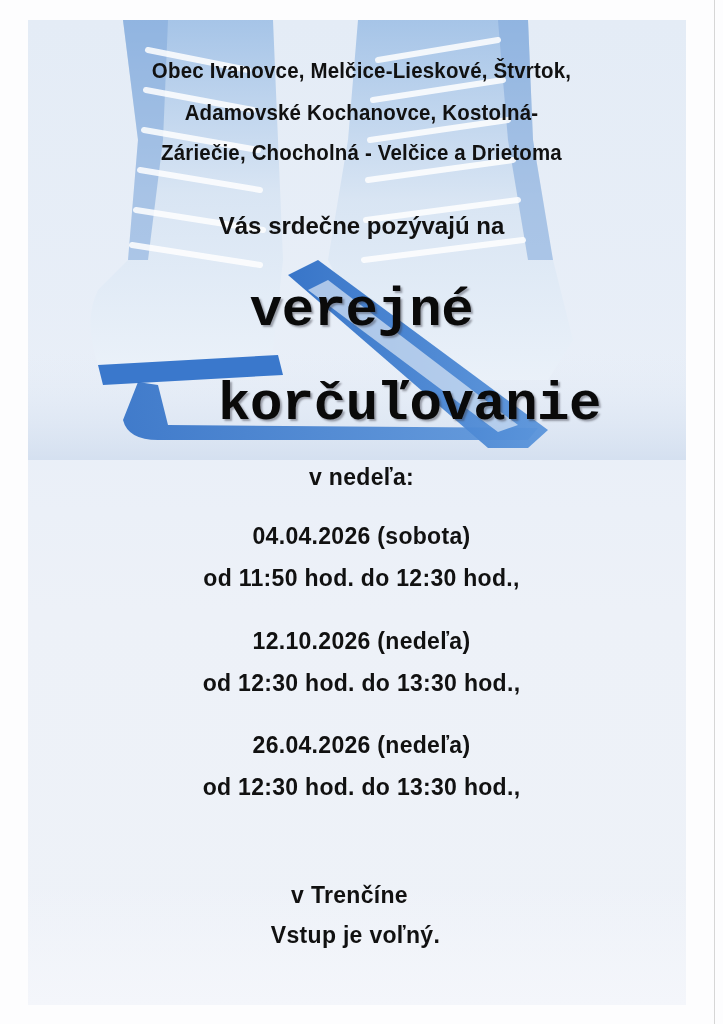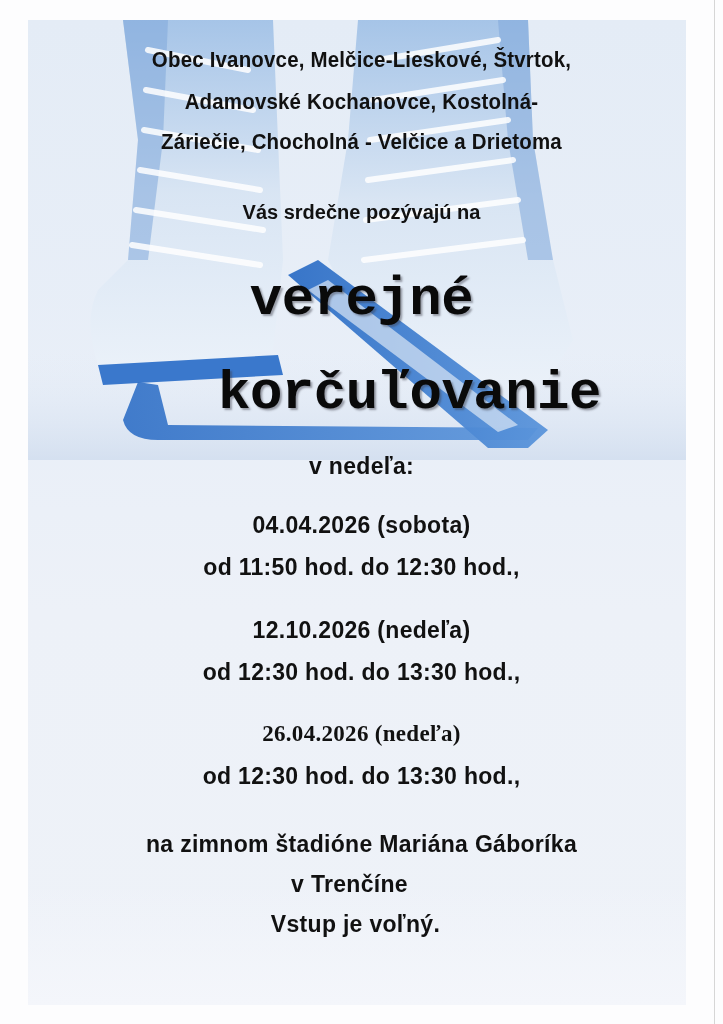--- a/index.html
+++ b/index.html
@@ -18,26 +18,26 @@
       background: linear-gradient(180deg, #e4ecf6 0%, #e9eff8 40%, #edf1f8 60%, #eef2f8 100%);
     }
     .panel-fade-bottom {
       position: absolute; left: 0; right: 0; bottom: 0; height: 120px;
       background: linear-gradient(180deg, rgba(238,242,248,0) 0%, rgba(244,246,251,1) 100%);
     }
     .skates {
       position: absolute; left: 28px; top: 20px; width: 658px; height: 440px;
     }
     .text-layer {
-      position: absolute; left: 0; top: 1px; width: 723px; height: 856px;
+      position: absolute; left: 0; top: 12px; width: 723px; height: 856px;
       text-align: center;
     }
     .line { position: absolute; left: 0; width: 723px; text-align: center; font-weight: bold; white-space: nowrap; }
     .h-small { font-size: 22px; letter-spacing: 0.2px; transform: scaleX(0.93); }
-    .invite { font-size: 20px; }
+    .invite { font-size: 24px; }
     .big { font-size: 54px; font-weight: 900; letter-spacing: -0.5px; color: #0a0a0a;
            text-shadow: 2px 2px 2px rgba(60,60,70,0.45); font-family: Liberation Mono, monospace; }
     .body-txt { font-size: 23px; letter-spacing: 0.3px; }
   </style>
 </head>
 <body>
 
 <div class="edge-line"></div>
 
 <div class="panel">
@@ -104,19 +104,18 @@
   <div class="line big" style="top:362px;padding-left:48px;">korčuľovanie</div>
 
   <div class="line body-txt" style="top:452px;">v nedeľa:</div>
 
   <div class="line body-txt" style="top:511px;">04.04.2026 (sobota)</div>
   <div class="line body-txt" style="top:553px;">od 11:50 hod. do 12:30 hod.,</div>
 
   <div class="line body-txt" style="top:616px;">12.10.2026 (nedeľa)</div>
   <div class="line body-txt" style="top:658px;">od 12:30 hod. do 13:30 hod.,</div>
 
-  <div class="line body-txt" style="top:720px;font-family:Liberation Serif, serif;">26.04.2026 (nedeľa)</div>
+  <div class="line body-txt" style="top:720px;">26.04.2026 (nedeľa)</div>
   <div class="line body-txt" style="top:762px;">od 12:30 hod. do 13:30 hod.,</div>
 
-  <div class="line body-txt" style="top:830px;">na zimnom štadióne Mariána Gáboríka</div>
   <div class="line body-txt" style="top:870px; left:-12px;">v Trenčíne</div>
   <div class="line body-txt" style="top:910px; left:-6px;">Vstup je voľný.</div>
 </div>
 
 </body></html>

